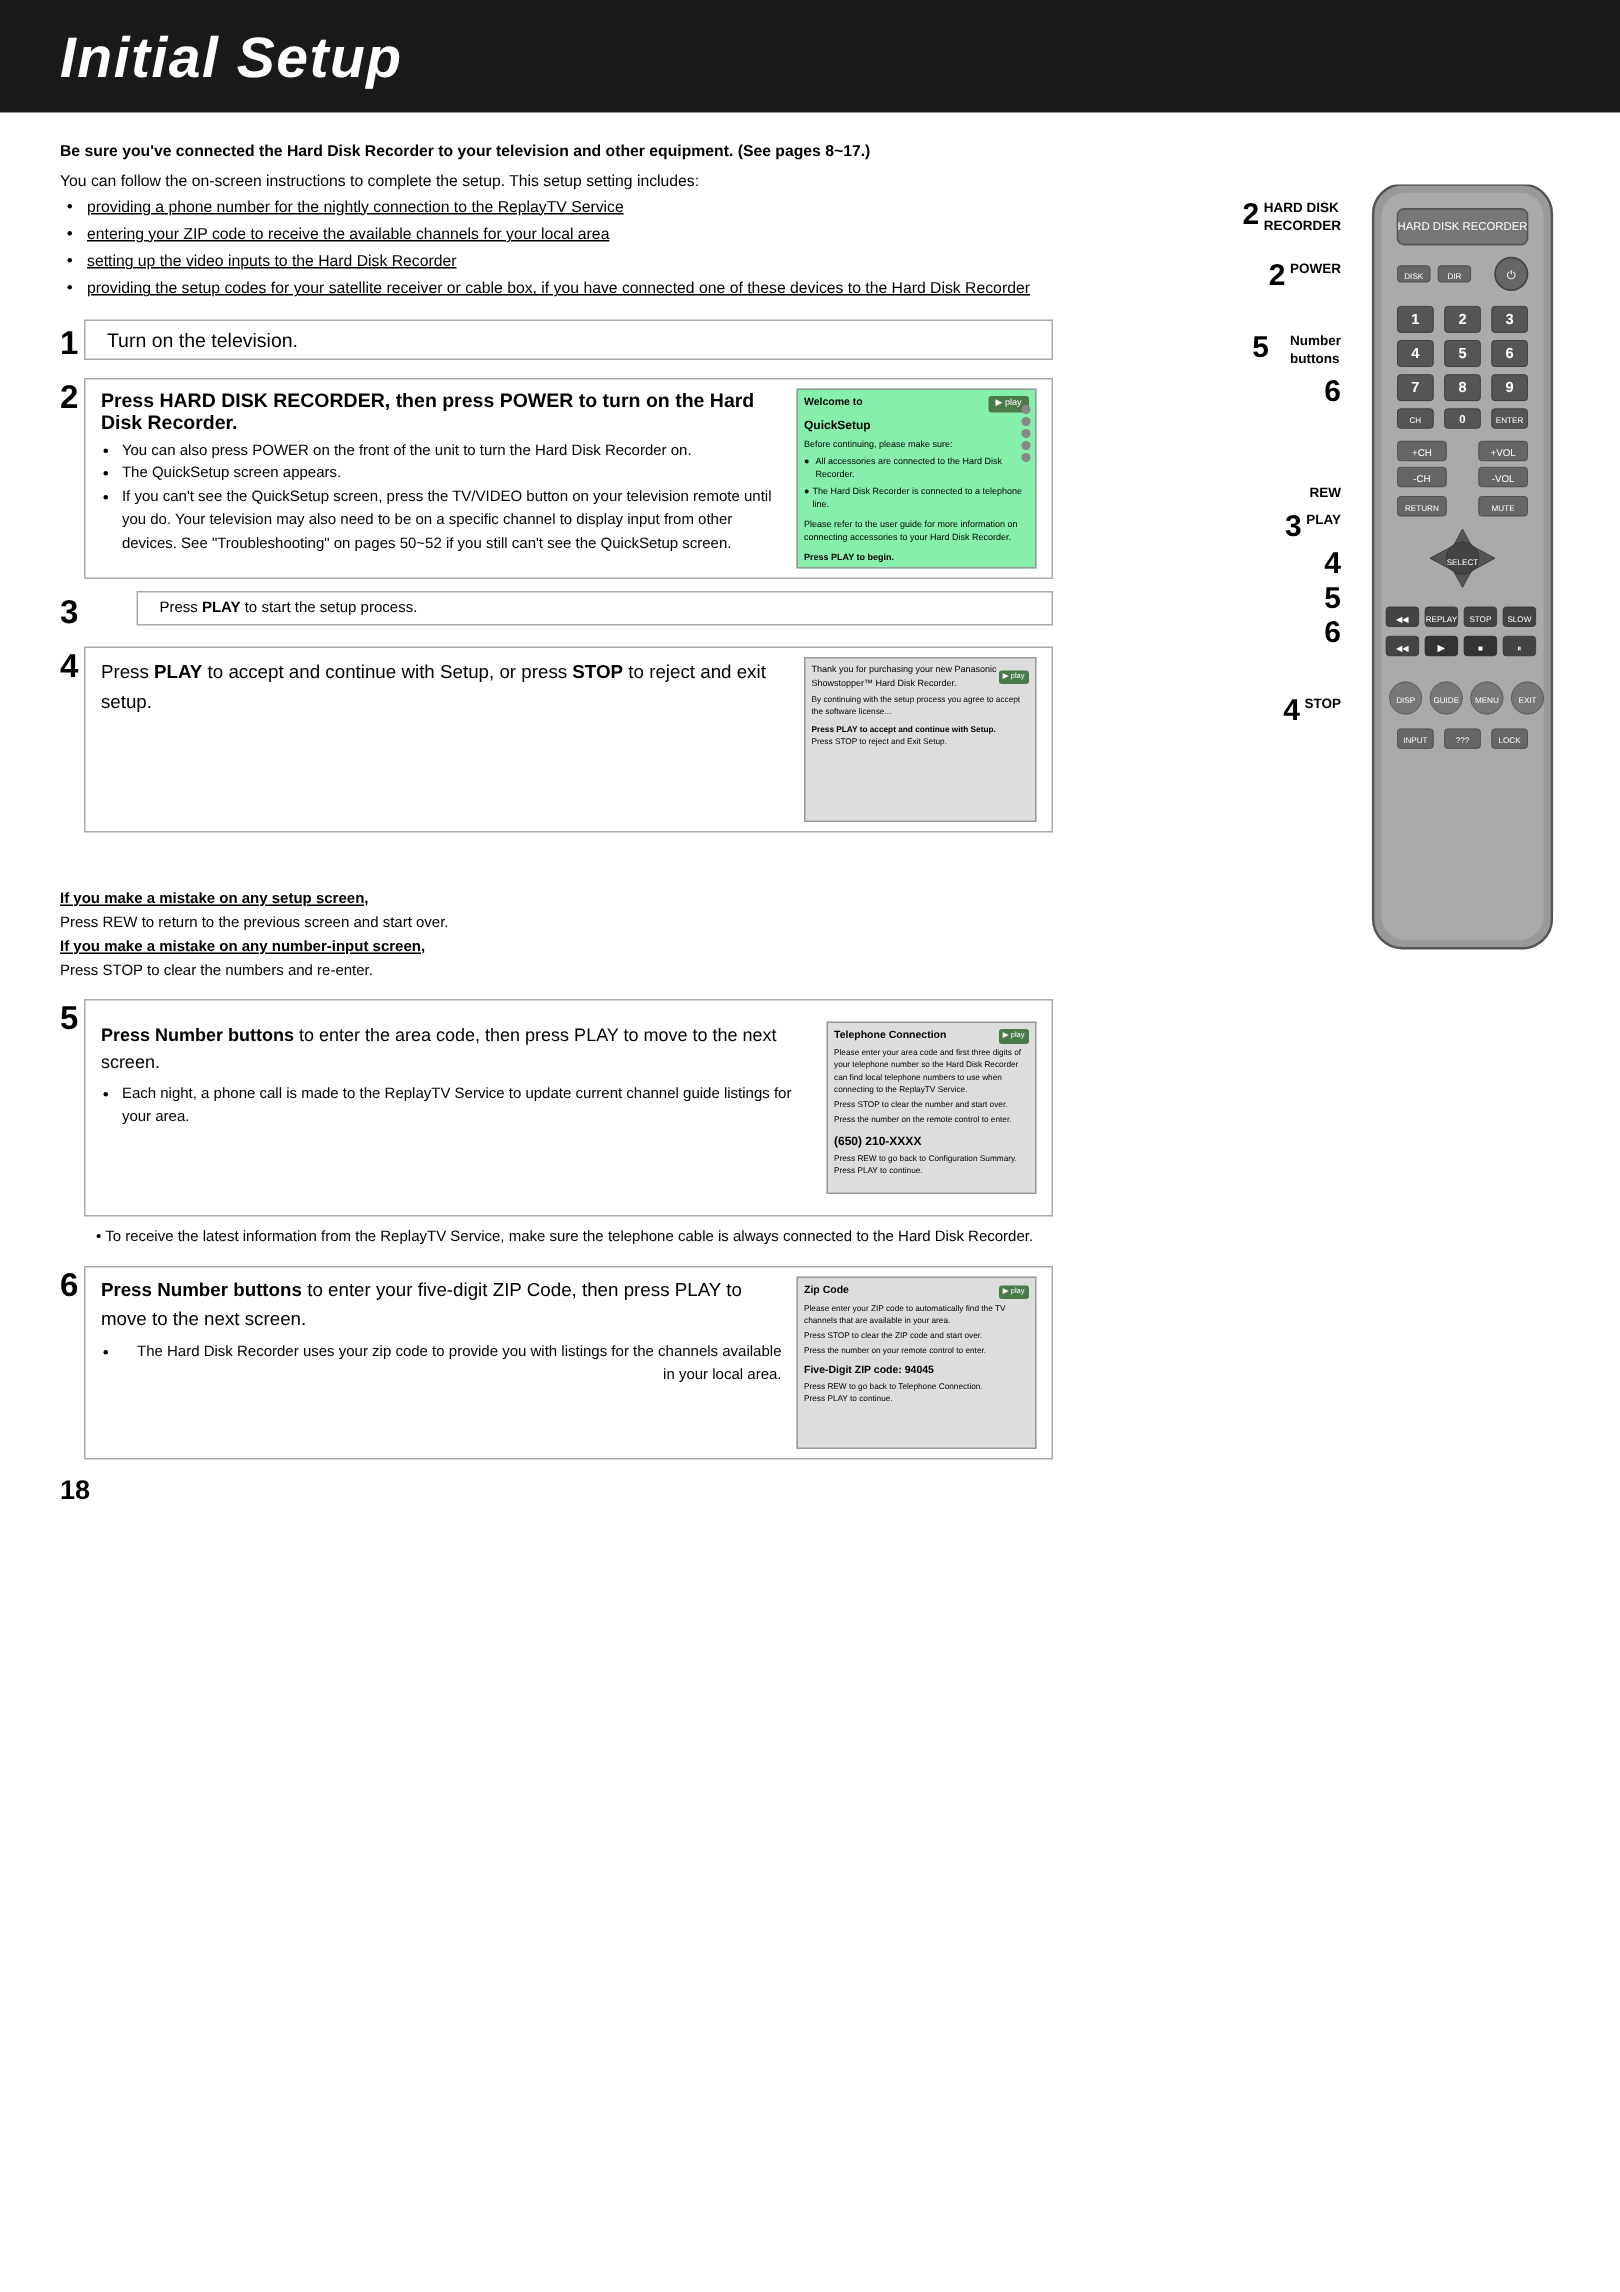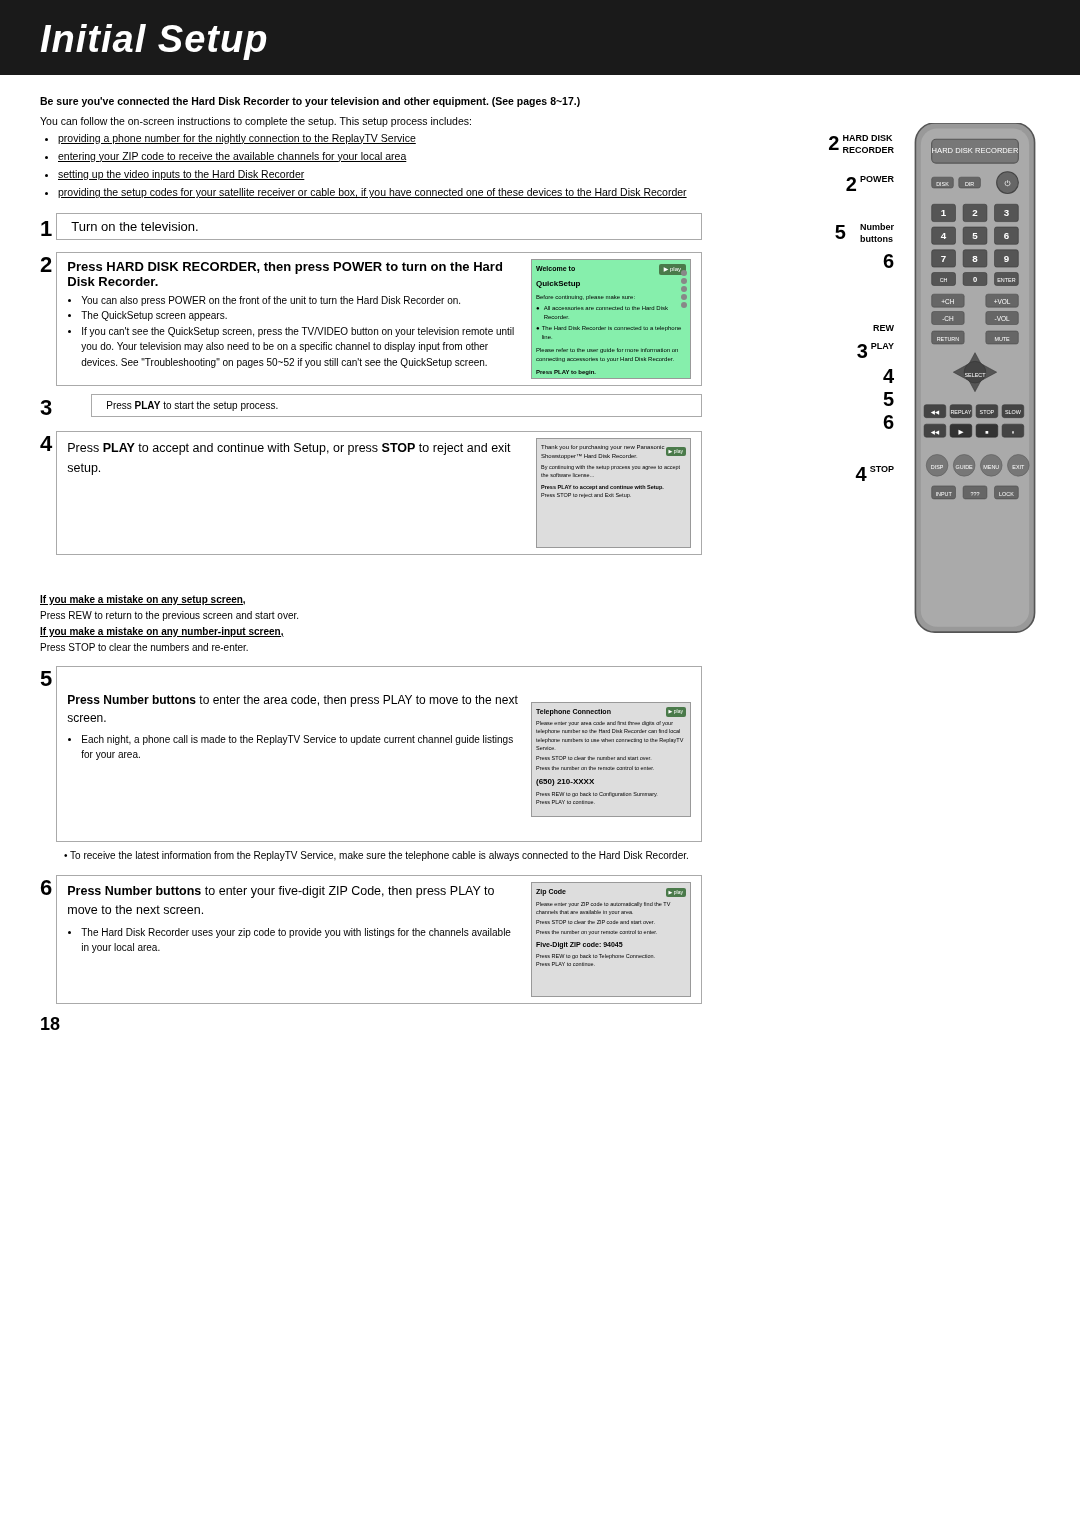--- a/index.html
+++ b/index.html
@@ -116,21 +116,21 @@
 <div class="page-header">
   <h1 class="page-title">Initial Setup</h1>
 </div>
 
 <div class="main-content">
 
   <div class="left-col">
 
     <div class="intro-block">
       <div class="bold-line">Be sure you've connected the Hard Disk Recorder to your television and other equipment. (See pages 8~17.)</div>
-      <div>You can follow the on-screen instructions to complete the setup. This setup process includes:</div>
+      <div>You can follow the on-screen instructions to complete the setup. This setup setting includes:</div>
       <ul>
         <li>providing a phone number for the nightly connection to the ReplayTV Service</li>
         <li>entering your ZIP code to receive the available channels for your local area</li>
         <li>setting up the video inputs to the Hard Disk Recorder</li>
         <li>providing the setup codes for your satellite receiver or cable box, if you have connected one of these devices to the Hard Disk Recorder</li>
       </ul>
     </div>
 
     <div style="display:flex;align-items:center;margin-bottom:6px;">
       <span class="step-number-circle">1</span>
@@ -221,28 +221,28 @@
         <span>Press REW to return to the previous screen and start over.</span>
       </div>
       <div>
         <span class="underline-bold">If you make a mistake on any number-input screen,</span><br>
         <span>Press STOP to clear the numbers and re-enter.</span>
       </div>
     </div>
 
     <div style="display:flex;align-items:flex-start;margin-bottom:6px;">
       <span class="step-number-circle">5</span>
-      <div style="display:flex;gap:10px;border:1.5px solid #aaa;padding:24px 10px;flex:1;">
+      <div style="display:flex;gap:10px;border:1.5px solid #aaa;padding:14px 10px;flex:1;">
         <div style="flex:1;font-size:12px;line-height:1.55;">
           <b>Press Number buttons</b> <span>to enter the area code, then press PLAY to move to the next screen.</span>
           <ul style="list-style:disc;padding-left:14px;font-size:10px;margin-top:4px;">
             <li>Each night, a phone call is made to the ReplayTV Service to update current channel guide listings for your area.</li>
           </ul>
         </div>
-        <div style="width:160px;flex-shrink:0;margin-top:11px;">
+        <div style="width:140px;flex-shrink:0;">
           <div style="background:#ddd;border:1px solid #999;padding:4px;font-size:6px;line-height:1.5;color:#000;height:115px;overflow:hidden;">
             <div style="display:flex;justify-content:space-between;align-items:center;margin-bottom:2px;">
               <span style="font-size:7px;font-weight:bold;">Telephone Connection</span>
               <div style="background:#4a7a4a;color:#fff;font-size:5px;padding:1px 3px;border-radius:2px;">▶ play</div>
             </div>
             <div style="font-size:5.5px;line-height:1.5;">
               <div>Please enter your area code and first three digits of your telephone number so the Hard Disk Recorder can find local telephone numbers to use when connecting to the ReplayTV Service.</div>
               <div style="margin-top:2px;">Press STOP to clear the number and start over.</div>
               <div style="margin-top:2px;">Press the number on the remote control to enter.</div>
               <div style="font-size:8px;font-weight:bold;margin-top:3px;">(650) 210-XXXX</div>
@@ -256,21 +256,21 @@
 
     <div style="font-size:10px;line-height:1.55;margin-bottom:12px;padding-left:24px;">
       • <span>To receive the latest information from the ReplayTV Service, make sure the telephone cable is always connected to the Hard Disk Recorder.</span>
     </div>
 
     <div style="display:flex;align-items:flex-start;margin-bottom:6px;">
       <span class="step-number-circle">6</span>
       <div style="display:flex;gap:10px;border:1.5px solid #aaa;padding:6px 10px;flex:1;">
         <div style="flex:1;font-size:12.5px;line-height:1.55;">
           <b>Press Number buttons</b> <span>to enter your five-digit ZIP Code, then press PLAY to move to the next screen.</span>
-          <ul style="list-style:disc;padding-left:14px;font-size:10px;margin-top:4px;">
+          <ul style="list-style:disc;padding-left:14px;font-size:10px;margin-top:4px;text-align:right;">
             <li>The Hard Disk Recorder uses your zip code to provide you with listings for the channels available in your local area.</li>
           </ul>
         </div>
         <div style="width:160px;flex-shrink:0;">
           <div style="background:#ddd;border:1px solid #999;padding:4px;font-size:6px;line-height:1.5;color:#000;height:115px;overflow:hidden;">
             <div style="display:flex;justify-content:space-between;align-items:center;margin-bottom:2px;">
               <span style="font-size:7px;font-weight:bold;">Zip Code</span>
               <div style="background:#4a7a4a;color:#fff;font-size:5px;padding:1px 3px;border-radius:2px;">▶ play</div>
             </div>
             <div style="font-size:5.5px;line-height:1.5;">

